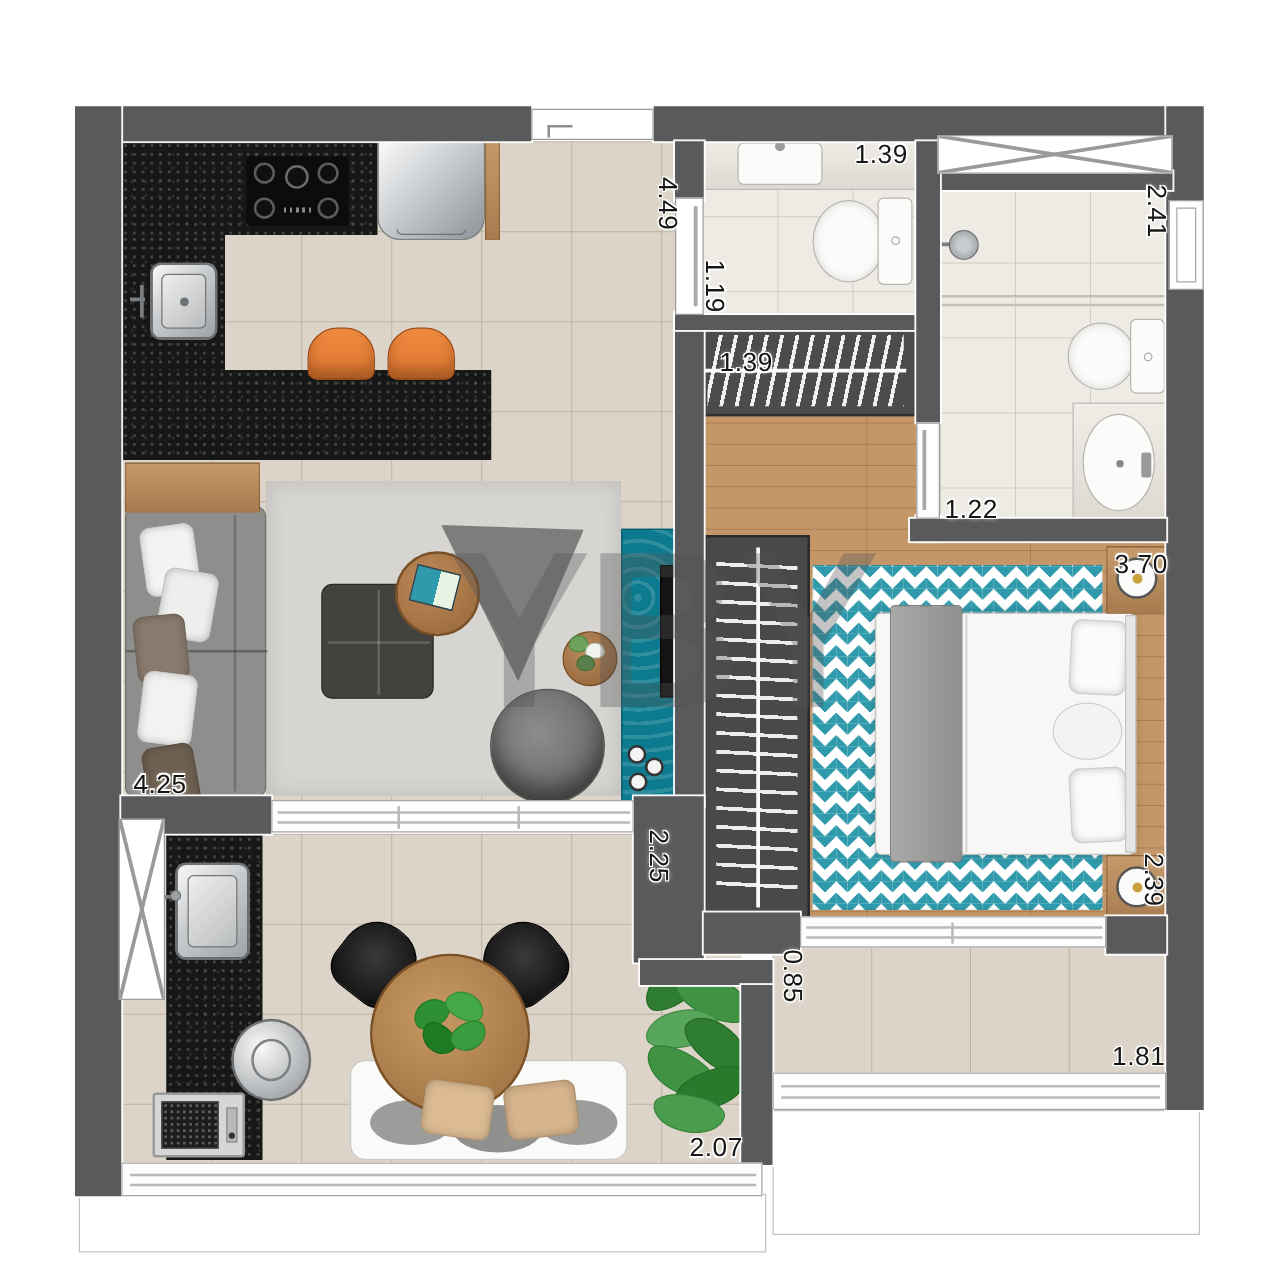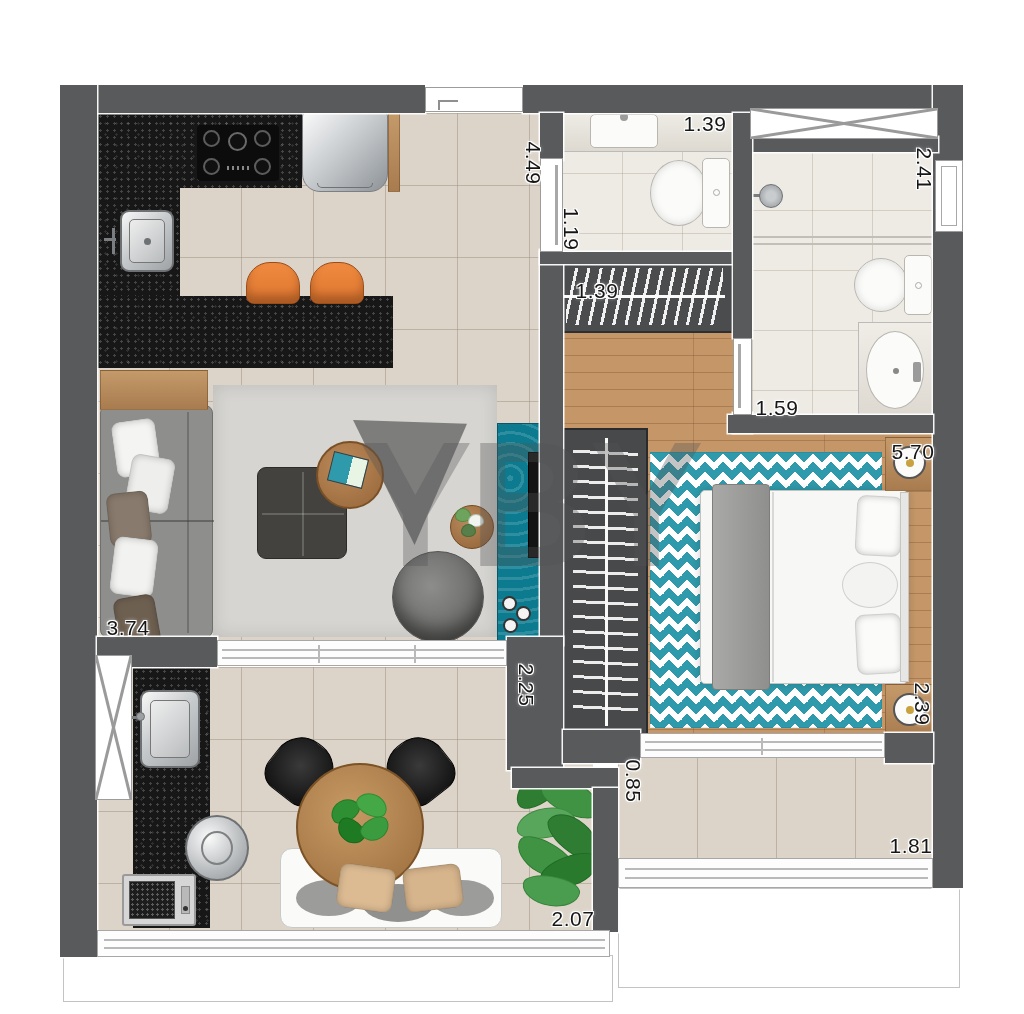--- a/index.html
+++ b/index.html
@@ -298,23 +298,23 @@
   <div class="leaf" style="left:544px;top:820px;width:60px;height:32px;background:#2e7d32;transform:rotate(40deg);"></div>
   <div class="leaf" style="left:514px;top:842px;width:62px;height:32px;background:#3f9343;transform:rotate(-150deg);"></div>
   <div class="leaf" style="left:540px;top:856px;width:60px;height:30px;background:#2a7a2e;transform:rotate(160deg);"></div>
   <div class="leaf" style="left:522px;top:876px;width:58px;height:30px;background:#4a9c4e;transform:rotate(-170deg);"></div>
 
   <div class="dim v" style="left:533px;top:163px;">4.49</div>
   <div class="dim" style="left:705px;top:124px;">1.39</div>
   <div class="dim v" style="left:924px;top:169px;">2.41</div>
   <div class="dim v" style="left:571px;top:229px;">1.19</div>
   <div class="dim" style="left:597px;top:291px;">1.39</div>
-  <div class="dim" style="left:777px;top:408px;">1.59</div>
-  <div class="dim" style="left:913px;top:452px;">5.70</div>
-  <div class="dim" style="left:128px;top:628px;">3.74</div>
+  <div class="dim" style="left:777px;top:408px;">1.22</div>
+  <div class="dim" style="left:913px;top:452px;">3.70</div>
+  <div class="dim" style="left:128px;top:628px;">4.25</div>
   <div class="dim v" style="left:526px;top:685px;">2.25</div>
   <div class="dim v" style="left:922px;top:704px;">2.39</div>
   <div class="dim v" style="left:633px;top:781px;">0.85</div>
   <div class="dim" style="left:911px;top:846px;">1.81</div>
   <div class="dim" style="left:573px;top:919px;">2.07</div>
 
   <div class="wm-brand" style="left:358px;top:418px;">YBY</div>
 
 </div>
 

